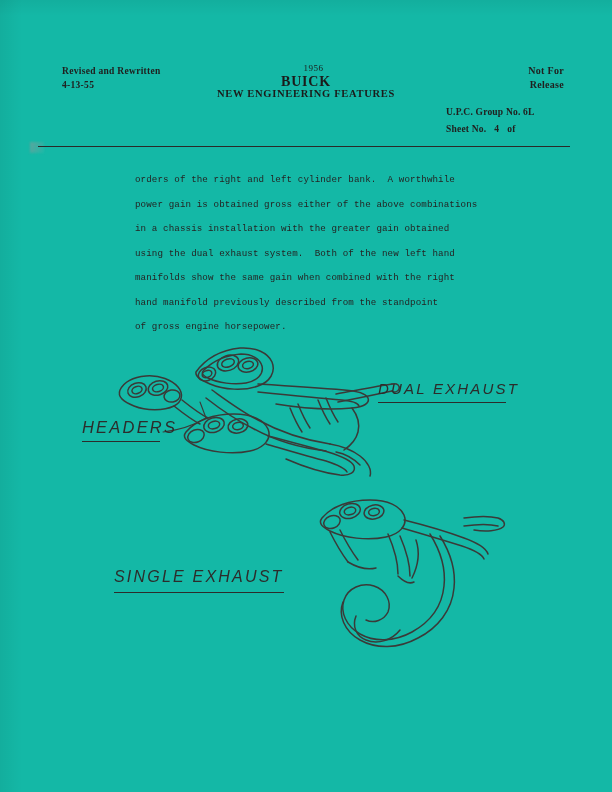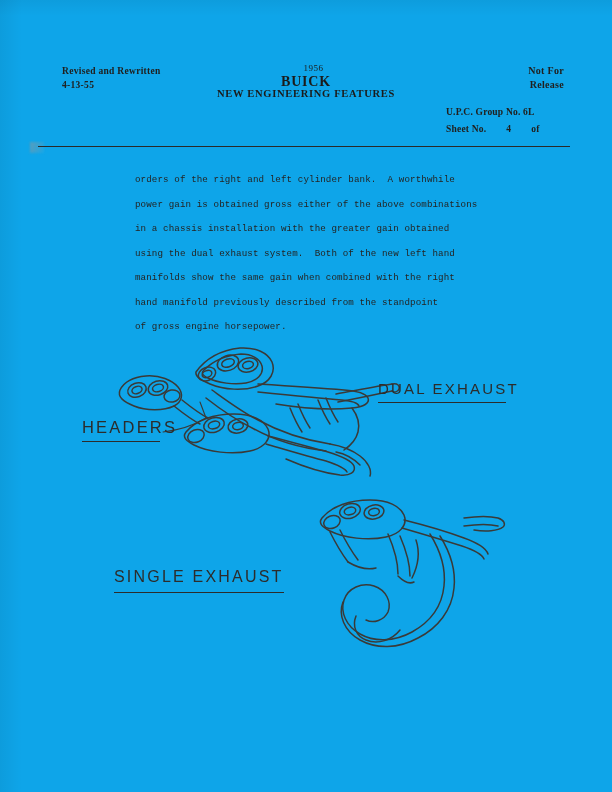--- a/index.html
+++ b/index.html
@@ -11,21 +11,21 @@
     width: 612px;
     height: 792px;
     position: relative;
     font-family: "Liberation Serif", serif;
     color: #1d1d1d;
     overflow: hidden;
   }
   .page {
     position: absolute;
     inset: 0;
-    background: #0ea5e9;
+    background: #14b8a6;
   }
 
   
   .header {
     position: absolute;
     left: 0;
     top: 0;
     width: 612px;
     height: 150px;
   }
@@ -84,21 +84,21 @@
     font-size: 9.5px;
     font-weight: bold;
     line-height: 17px;
     letter-spacing: 0.2px;
     color: #20201f;
     white-space: nowrap;
   }
   .upc-block .sheet-row {
     display: flex;
     align-items: baseline;
-    gap: 16px;
+    gap: 4px;
   }
   .sheet-num {
     display: inline-block;
     min-width: 13px;
     text-align: center;
     font-weight: bold;
   }
   .rule {
     position: absolute;
     left: 38px;
@@ -142,20 +142,21 @@
     height: 400px;
   }
   .fig-svg {
     position: absolute;
     left: 0;
     top: 0;
   }
   .hand-label {
     position: absolute;
     font-family: "Liberation Sans", sans-serif;
+    font-style: italic;
     letter-spacing: 2.2px;
     color: #2c2c2b;
     white-space: nowrap;
   }
   .lbl-dual {
     left: 378px;
     top: 60px;
     font-size: 15px;
   }
   .lbl-dual-underline {

